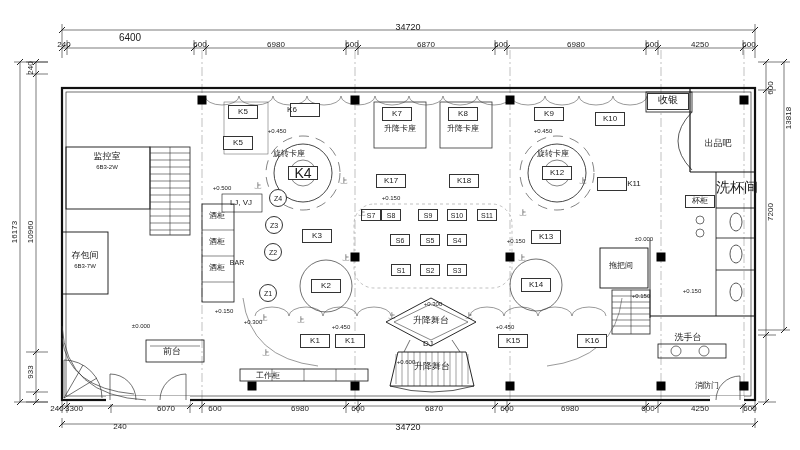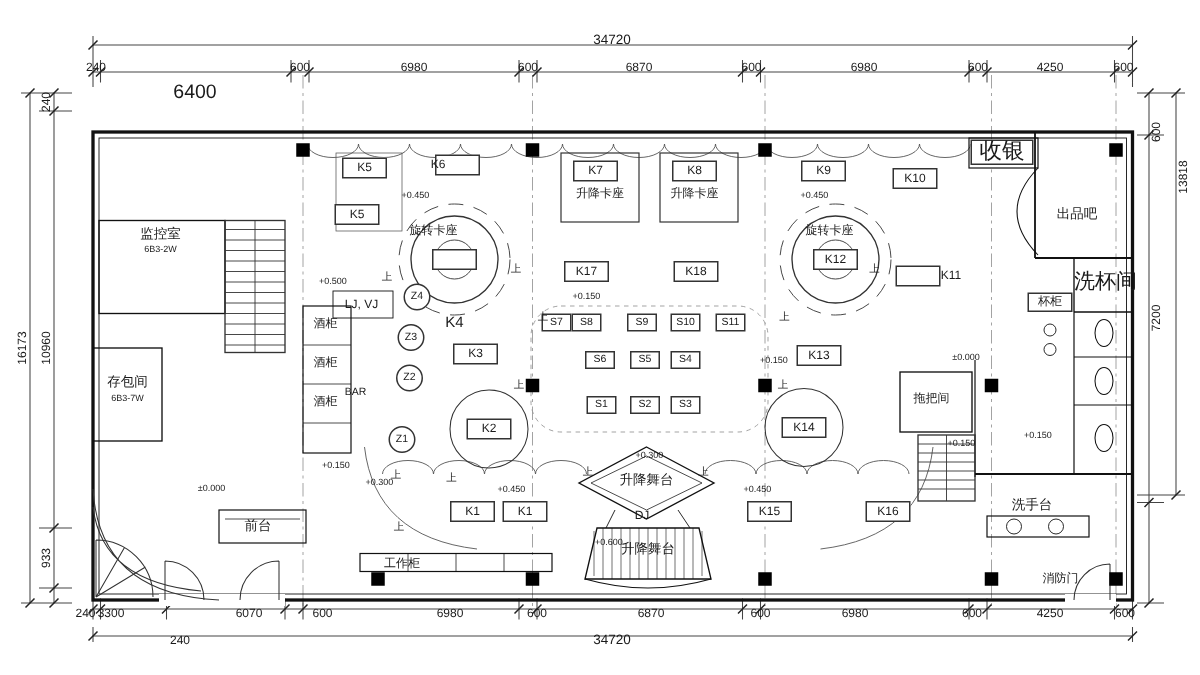--- a/index.html
+++ b/index.html
@@ -175,21 +175,21 @@
         <rect x="350.5" y="381.5" width="9" height="9"></rect>
       <rect x="505.5" y="381.5" width="9" height="9"></rect>
         <rect x="656.5" y="381.5" width="9" height="9"></rect>
       <rect x="739.5" y="381.5" width="9" height="9"></rect>
     </g>
   </svg>
 
   <div id="labels-layer">
       <div class="ptext" style="left: 408px; top: 27px; font-size: 9px;">34720</div>
       <div class="ptext" style="left: 64px; top: 45px; font-size: 8px;">240</div>
-      <div class="ptext" style="left: 130px; top: 61px; font-size: 13px;">6400</div>
+      <div class="ptext" style="left: 130px; top: 38px; font-size: 10px;">6400</div>
       <div class="ptext" style="left: 200px; top: 45px; font-size: 8px;">600</div>
       <div class="ptext" style="left: 276px; top: 45px; font-size: 8px;">6980</div>
       <div class="ptext" style="left: 352px; top: 45px; font-size: 8px;">600</div>
       <div class="ptext" style="left: 426px; top: 45px; font-size: 8px;">6870</div>
       <div class="ptext" style="left: 501px; top: 45px; font-size: 8px;">600</div>
       <div class="ptext" style="left: 576px; top: 45px; font-size: 8px;">6980</div>
       <div class="ptext" style="left: 652px; top: 45px; font-size: 8px;">600</div>
       <div class="ptext" style="left: 700px; top: 45px; font-size: 8px;">4250</div>
       <div class="ptext" style="left: 749px; top: 45px; font-size: 8px;">600</div>
       <div class="ptext" style="left: 57px; top: 409px; font-size: 8px;">240</div>
@@ -218,21 +218,21 @@
       <div class="ptext" style="left: 85px; top: 255px; font-size: 9px;">存包间</div>
       <div class="ptext" style="left: 85px; top: 266px; font-size: 6px;">6B3-7W</div>
       <div class="ptext" style="left: 241px; top: 203px; font-size: 8px;">LJ, VJ</div>
       <div class="ptext" style="left: 217px; top: 216px; font-size: 8px;">酒柜</div>
       <div class="ptext" style="left: 217px; top: 242px; font-size: 8px;">酒柜</div>
       <div class="ptext" style="left: 217px; top: 268px; font-size: 8px;">酒柜</div>
       <div class="ptext" style="left: 237px; top: 262px; font-size: 7px;">BAR</div>
       <div class="ptext" style="left: 172px; top: 351px; font-size: 9px;">前台</div>
       <div class="ptext" style="left: 268px; top: 376px; font-size: 8px;">工作柜</div>
       <div class="pbox" style="left: 647px; top: 92.5px; width: 42px; height: 17px;"></div>
-      <div class="ptext" style="left: 668px; top: 101px; font-size: 15px;">收银</div>
+      <div class="ptext" style="left: 668px; top: 101px; font-size: 10px; font-family: Liberation Mono, monospace;">收银</div>
       <div class="ptext" style="left: 718px; top: 143px; font-size: 9px;">出品吧</div>
       <div class="ptext" style="left: 737px; top: 187px; font-size: 14px;">洗杯间</div>
       <div class="pbox" style="left: 685px; top: 194.5px; width: 30px; height: 13px;"></div>
       <div class="ptext" style="left: 700px; top: 201px; font-size: 8px;">杯柜</div>
       <div class="ptext" style="left: 621px; top: 266px; font-size: 8px;">拖把间</div>
       <div class="ptext" style="left: 688px; top: 337px; font-size: 9px;">洗手台</div>
       <div class="ptext" style="left: 707px; top: 386px; font-size: 8px;">消防门</div>
       <div class="ptext" style="left: 289px; top: 154px; font-size: 8px;">旋转卡座</div>
       <div class="ptext" style="left: 553px; top: 154px; font-size: 8px;">旋转卡座</div>
       <div class="ptext" style="left: 400px; top: 129px; font-size: 8px;">升降卡座</div>
@@ -240,21 +240,21 @@
       <div class="ptext" style="left: 431px; top: 320px; font-size: 9px;">升降舞台</div>
       <div class="ptext" style="left: 432px; top: 366px; font-size: 9px;">升降舞台</div>
       <div class="ptext" style="left: 428px; top: 344px; font-size: 8px;">DJ</div>
       <div class="pbox" style="left: 228px; top: 105px; width: 30px; height: 14px;"></div>
       <div class="ptext" style="left: 243px; top: 112px; font-size: 8px;">K5</div>
       <div class="pbox" style="left: 223px; top: 136px; width: 30px; height: 14px;"></div>
       <div class="ptext" style="left: 238px; top: 143px; font-size: 8px;">K5</div>
       <div class="pbox" style="left: 290px; top: 103px; width: 30px; height: 14px;"></div>
       <div class="ptext" style="left: 292px; top: 110px; font-size: 8px;">K6</div>
       <div class="pbox" style="left: 288px; top: 166px; width: 30px; height: 14px;"></div>
-      <div class="ptext" style="left: 303px; top: 173px; font-size: 10px; margin-top: 43px;">K4</div>
+      <div class="ptext" style="left: 303px; top: 173px; font-size: 14px;">K4</div>
       <div class="pbox" style="left: 382px; top: 107px; width: 30px; height: 14px;"></div>
       <div class="ptext" style="left: 397px; top: 114px; font-size: 8px;">K7</div>
       <div class="pbox" style="left: 448px; top: 107px; width: 30px; height: 14px;"></div>
       <div class="ptext" style="left: 463px; top: 114px; font-size: 8px;">K8</div>
       <div class="pbox" style="left: 534px; top: 107px; width: 30px; height: 14px;"></div>
       <div class="ptext" style="left: 549px; top: 114px; font-size: 8px;">K9</div>
       <div class="pbox" style="left: 595px; top: 112px; width: 30px; height: 14px;"></div>
       <div class="ptext" style="left: 610px; top: 119px; font-size: 8px;">K10</div>
       <div class="pbox" style="left: 597px; top: 177px; width: 30px; height: 14px;"></div>
       <div class="ptext" style="left: 612px; top: 184px; font-size: 8px; padding-left: 44px;">K11</div>

